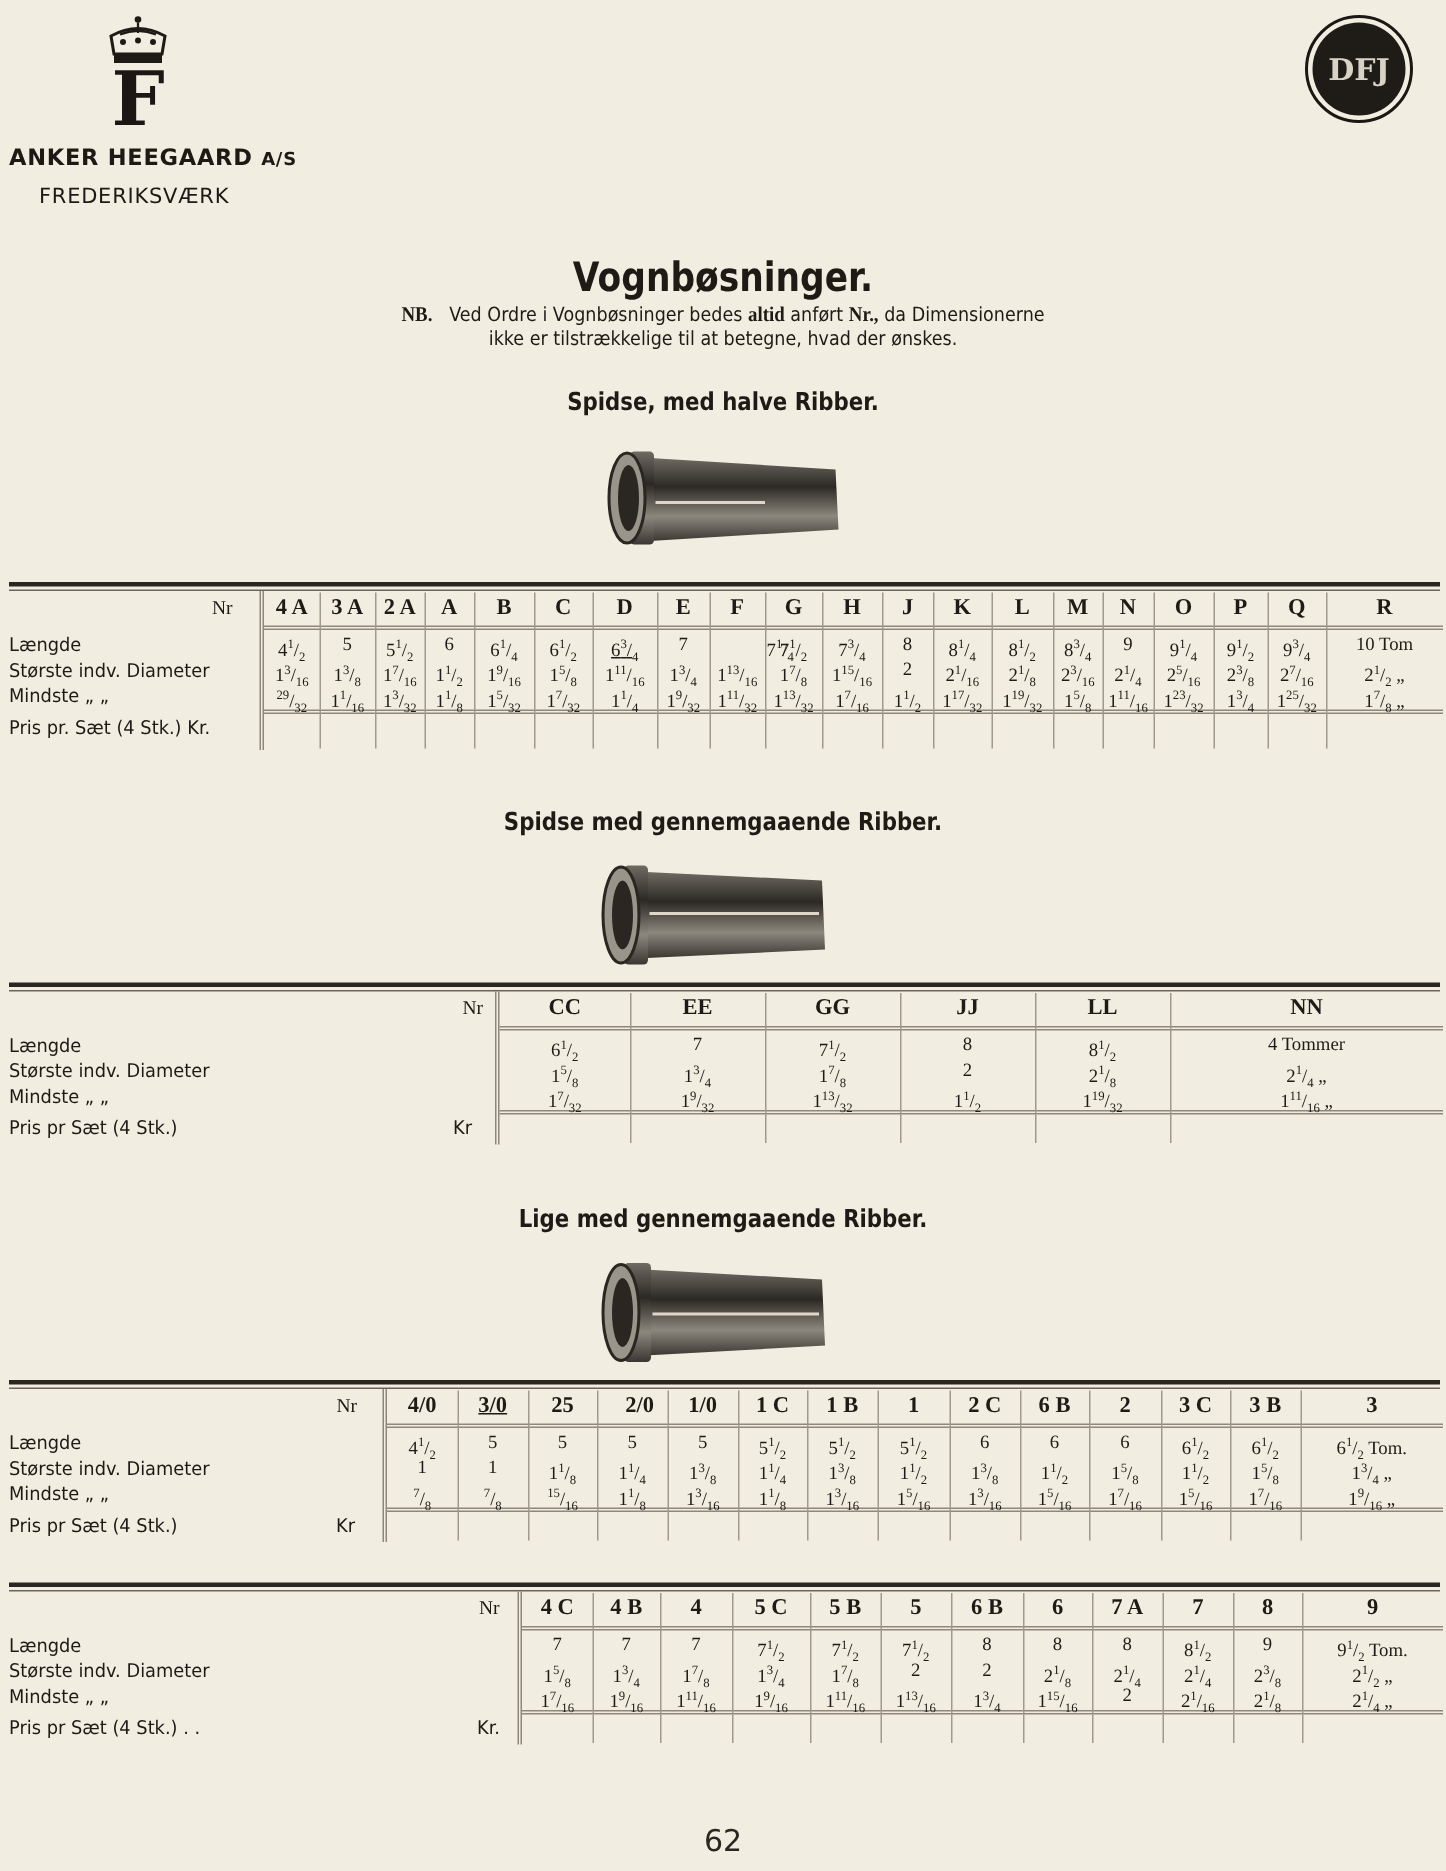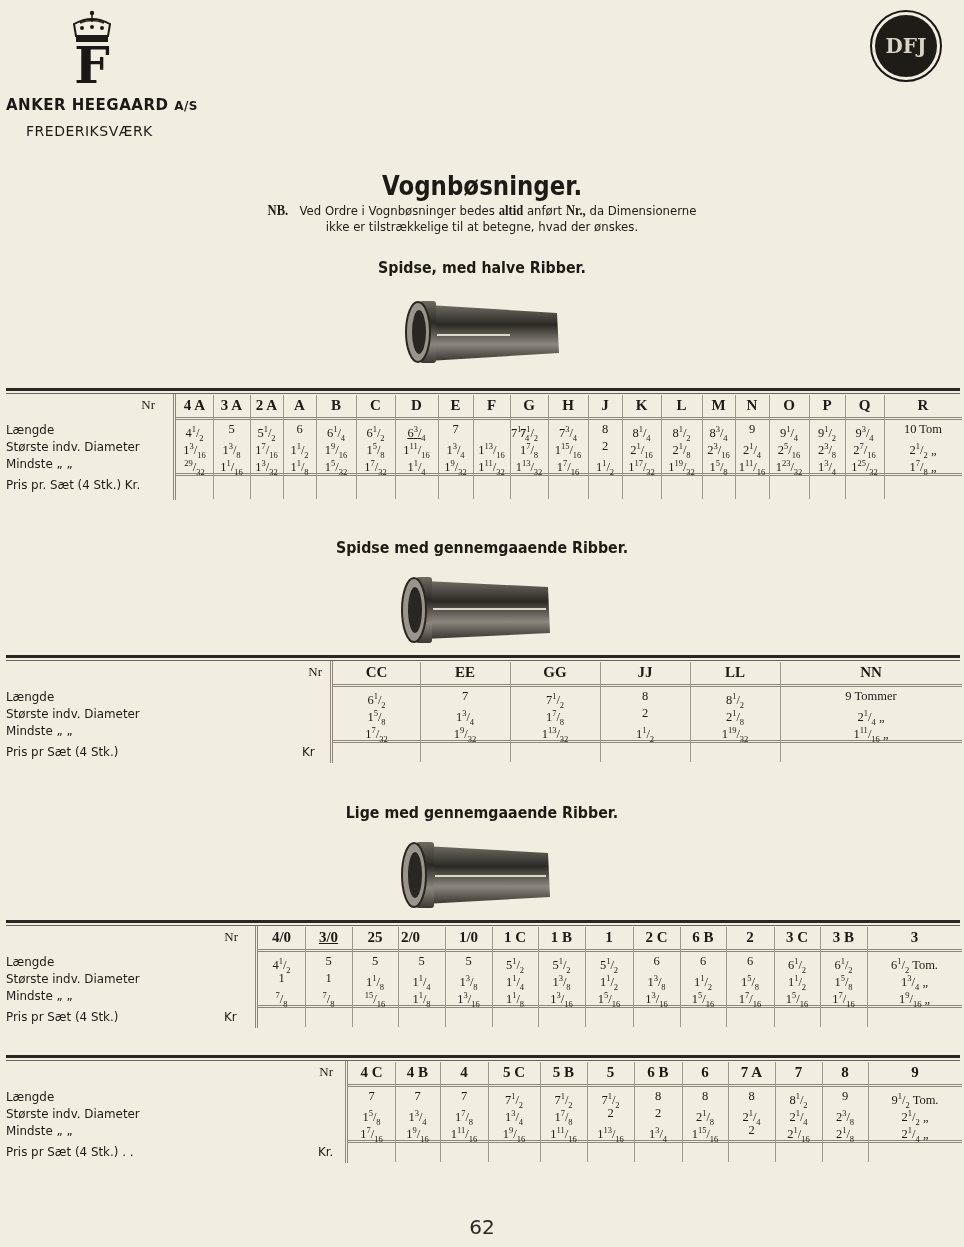--- a/index.html
+++ b/index.html
@@ -327,21 +327,21 @@
     <div class="abs cell" style="top:721px;left:600px;width:90px;">1<sup>1</sup>/<sub>2</sub></div>
     <div class="abs cell" style="top:745px;left:602px;width:86px;height:18px;"></div>
     <div class="abs vline" style="top:662px;left:690px;height:100px;"></div>
     <div class="abs hdr" style="top:664px;left:690px;width:90px;">LL</div>
     <div class="abs cell" style="top:687px;left:690px;width:90px;">8<sup>1</sup>/<sub>2</sub></div>
     <div class="abs cell" style="top:704px;left:690px;width:90px;">2<sup>1</sup>/<sub>8</sub></div>
     <div class="abs cell" style="top:721px;left:690px;width:90px;">1<sup>19</sup>/<sub>32</sub></div>
     <div class="abs cell" style="top:745px;left:692px;width:86px;height:18px;"></div>
     <div class="abs vline" style="top:662px;left:780px;height:100px;"></div>
     <div class="abs hdr" style="top:664px;left:780px;width:182px;">NN</div>
-    <div class="abs cell" style="top:687px;left:780px;width:182px;">9 Tommer</div>
+    <div class="abs cell" style="top:687px;left:780px;width:182px;">4 Tommer</div>
     <div class="abs cell" style="top:704px;left:780px;width:182px;">2<sup>1</sup>/<sub>4</sub> „</div>
     <div class="abs cell" style="top:721px;left:780px;width:182px;">1<sup>11</sup>/<sub>16</sub> „</div>
     <div class="abs cell" style="top:745px;left:782px;width:178px;height:18px;"></div>
   </div>
 <div id="t3">
     <div class="abs rule-thick" style="top:920px;"></div>
     <div class="abs rule-thin" style="top:925px;"></div>
     <div class="abs nrlabel" style="top:929px;left:198px;width:40px;">Nr</div>
     <div class="abs hline2" style="top:949px;left:258px;width:704px;"></div>
     <div class="abs hline2" style="top:1005px;left:258px;width:704px;"></div>
@@ -362,21 +362,21 @@
     <div class="abs cell" style="top:969px;left:305px;width:47px;">1</div>
     <div class="abs cell" style="top:986px;left:305px;width:47px;"><sup>7</sup>/<sub>8</sub></div>
     <div class="abs cell" style="top:1010px;left:307px;width:43px;height:18px;"></div>
     <div class="abs vline" style="top:927px;left:352px;height:100px;"></div>
     <div class="abs hdr" style="top:929px;left:352px;width:46px;">25</div>
     <div class="abs cell" style="top:952px;left:352px;width:46px;">5</div>
     <div class="abs cell" style="top:969px;left:352px;width:46px;">1<sup>1</sup>/<sub>8</sub></div>
     <div class="abs cell" style="top:986px;left:352px;width:46px;"><sup>15</sup>/<sub>16</sub></div>
     <div class="abs cell" style="top:1010px;left:354px;width:42px;height:18px;"></div>
     <div class="abs vline" style="top:927px;left:398px;height:100px;"></div>
-    <div class="abs hdr" style="top:929px;left:382px;width:47px;padding-left:10px;">2/0</div>
+    <div class="abs hdr" style="top:929px;left:398px;width:47px;padding-left:10px;">2/0</div>
     <div class="abs cell" style="top:952px;left:398px;width:47px;">5</div>
     <div class="abs cell" style="top:969px;left:398px;width:47px;">1<sup>1</sup>/<sub>4</sub></div>
     <div class="abs cell" style="top:986px;left:398px;width:47px;">1<sup>1</sup>/<sub>8</sub></div>
     <div class="abs cell" style="top:1010px;left:400px;width:43px;height:18px;"></div>
     <div class="abs vline" style="top:927px;left:445px;height:100px;"></div>
     <div class="abs hdr" style="top:929px;left:445px;width:47px;">1/0</div>
     <div class="abs cell" style="top:952px;left:445px;width:47px;">5</div>
     <div class="abs cell" style="top:969px;left:445px;width:47px;">1<sup>3</sup>/<sub>8</sub></div>
     <div class="abs cell" style="top:986px;left:445px;width:47px;">1<sup>3</sup>/<sub>16</sub></div>
     <div class="abs cell" style="top:1010px;left:447px;width:43px;height:18px;"></div>

